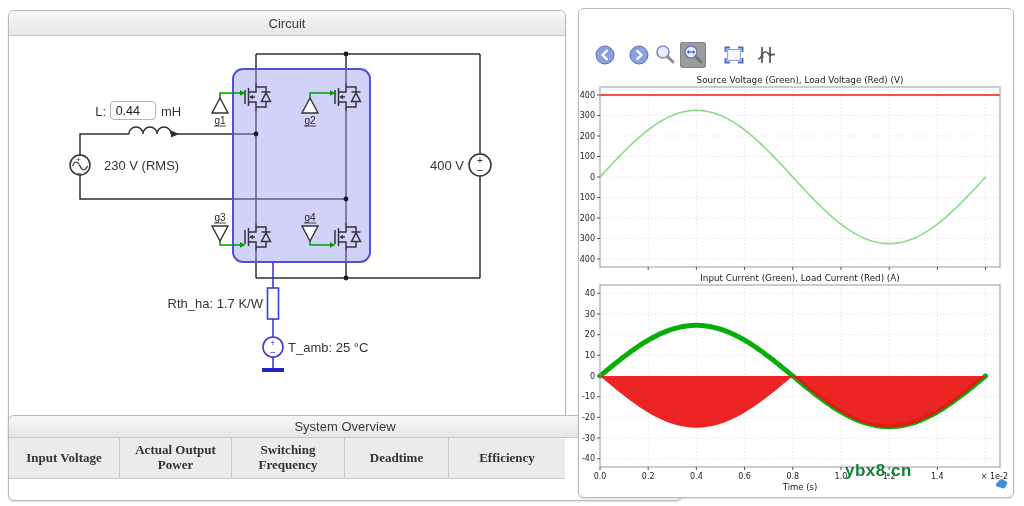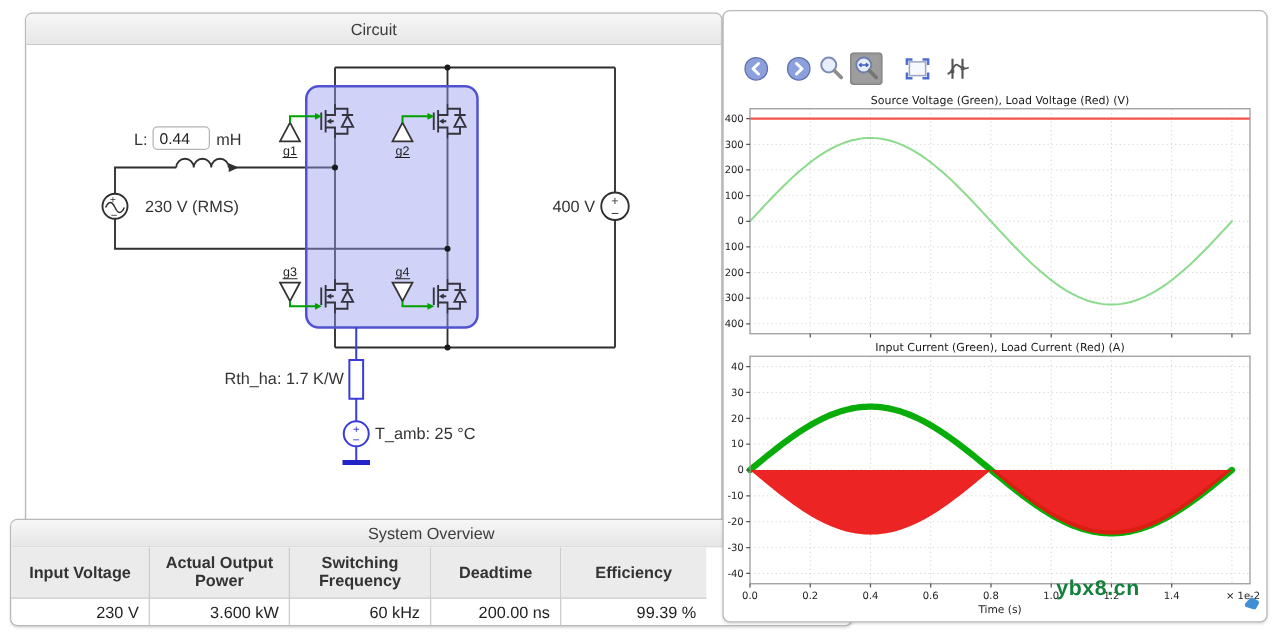--- a/index.html
+++ b/index.html
@@ -4,33 +4,33 @@
 <style>
   * { margin:0; padding:0; box-sizing:border-box; }
   html,body { width:1024px; height:506px; background:#ffffff;
               font-family:"Liberation Sans", sans-serif; overflow:hidden; }
   .panel { position:absolute; background:#fff; border:1px solid #b9b9b9;
            border-radius:6px; box-shadow:0 1px 2px rgba(0,0,0,.14); }
   .panel-header { height:25px; background:linear-gradient(#f7f7f7,#e6e6e6);
                   border-bottom:1px solid #c9c9c9; border-radius:5px 5px 0 0;
                   display:flex; align-items:center; justify-content:center;
                   font-size:13px; color:#3c3c3c; }
-  #circuit-panel { left:20px; top:10px; width:558px; height:436px; }
+  #circuit-panel { left:8px; top:10px; width:558px; height:436px; }
   #overview-panel { left:8px; top:415px; width:674px; height:86px; }
   #general-panel { left:578px; top:8px; width:436px; height:490px; }
 
   #circuit-svg { position:absolute; left:0; top:26px; }
   #inductor-input { position:absolute; left:101px; top:90px; width:46px; height:19px;
                     border:1px solid #b5b5b5; border-radius:4px; font-size:12.5px;
                     text-align:right; padding-right:15px; color:#222;
                     font-family:"Liberation Sans",sans-serif; background:#fff; }
 
   
   .ov-row { display:flex; width:100%; }
-  .ov-cell { border-right:1px solid #cccccc; display:flex; align-items:center; }
+  .ov-cell { border-right:1px solid #cccccc; display:flex; align-items:center;font-family:Liberation Serif, serif; }
   .ov-cell:last-child { border-right:none; }
   .ov-head { height:41px; background:#ebebeb; border-bottom:1px solid #cccccc;
              font-weight:bold; font-size:13px; color:#333; justify-content:center;
              text-align:center; line-height:1.15; padding:0 4px; }
   .ov-val { height:21px; font-size:13px; color:#222; justify-content:flex-end;
             padding-right:8px; }
   .w0{width:111px}.w1{width:112px}.w2{width:113px}.w3{width:104px}.w4{width:116px}
 
   
   #toolbar { position:absolute; left:0; top:26px; height:40px; width:100%;
@@ -170,27 +170,20 @@
 <div class="panel" id="overview-panel">
   <div class="panel-header" style="height:22px;">System Overview</div>
   <div class="ov-row">
     <div class="ov-cell ov-head w0">Input Voltage</div>
     <div class="ov-cell ov-head w1">Actual Output
 Power</div>
     <div class="ov-cell ov-head w2">Switching
 Frequency</div>
     <div class="ov-cell ov-head w3">Deadtime</div>
     <div class="ov-cell ov-head w4">Efficiency</div>
-  </div>
-  <div class="ov-row">
-    <div class="ov-cell ov-val w0">230 V</div>
-    <div class="ov-cell ov-val w1">3.600 kW</div>
-    <div class="ov-cell ov-val w2">60 kHz</div>
-    <div class="ov-cell ov-val w3">200.00 ns</div>
-    <div class="ov-cell ov-val w4">99.39 %</div>
   </div>
 </div>
 
 <div class="panel" id="general-panel">
 
   <div id="toolbar">
     <span class="tb-btn" style="margin-left:0">
       <svg width="22" height="22" viewBox="0 0 22 22">
         <circle cx="11" cy="11" r="9" fill="#8da0de" stroke="#5f6fae" stroke-width="1"></circle>
         <path d="M12.8,6.8 L8.4,11 L12.8,15.2" stroke="#fff" stroke-width="2.4" fill="none" stroke-linecap="round" stroke-linejoin="round"></path>

